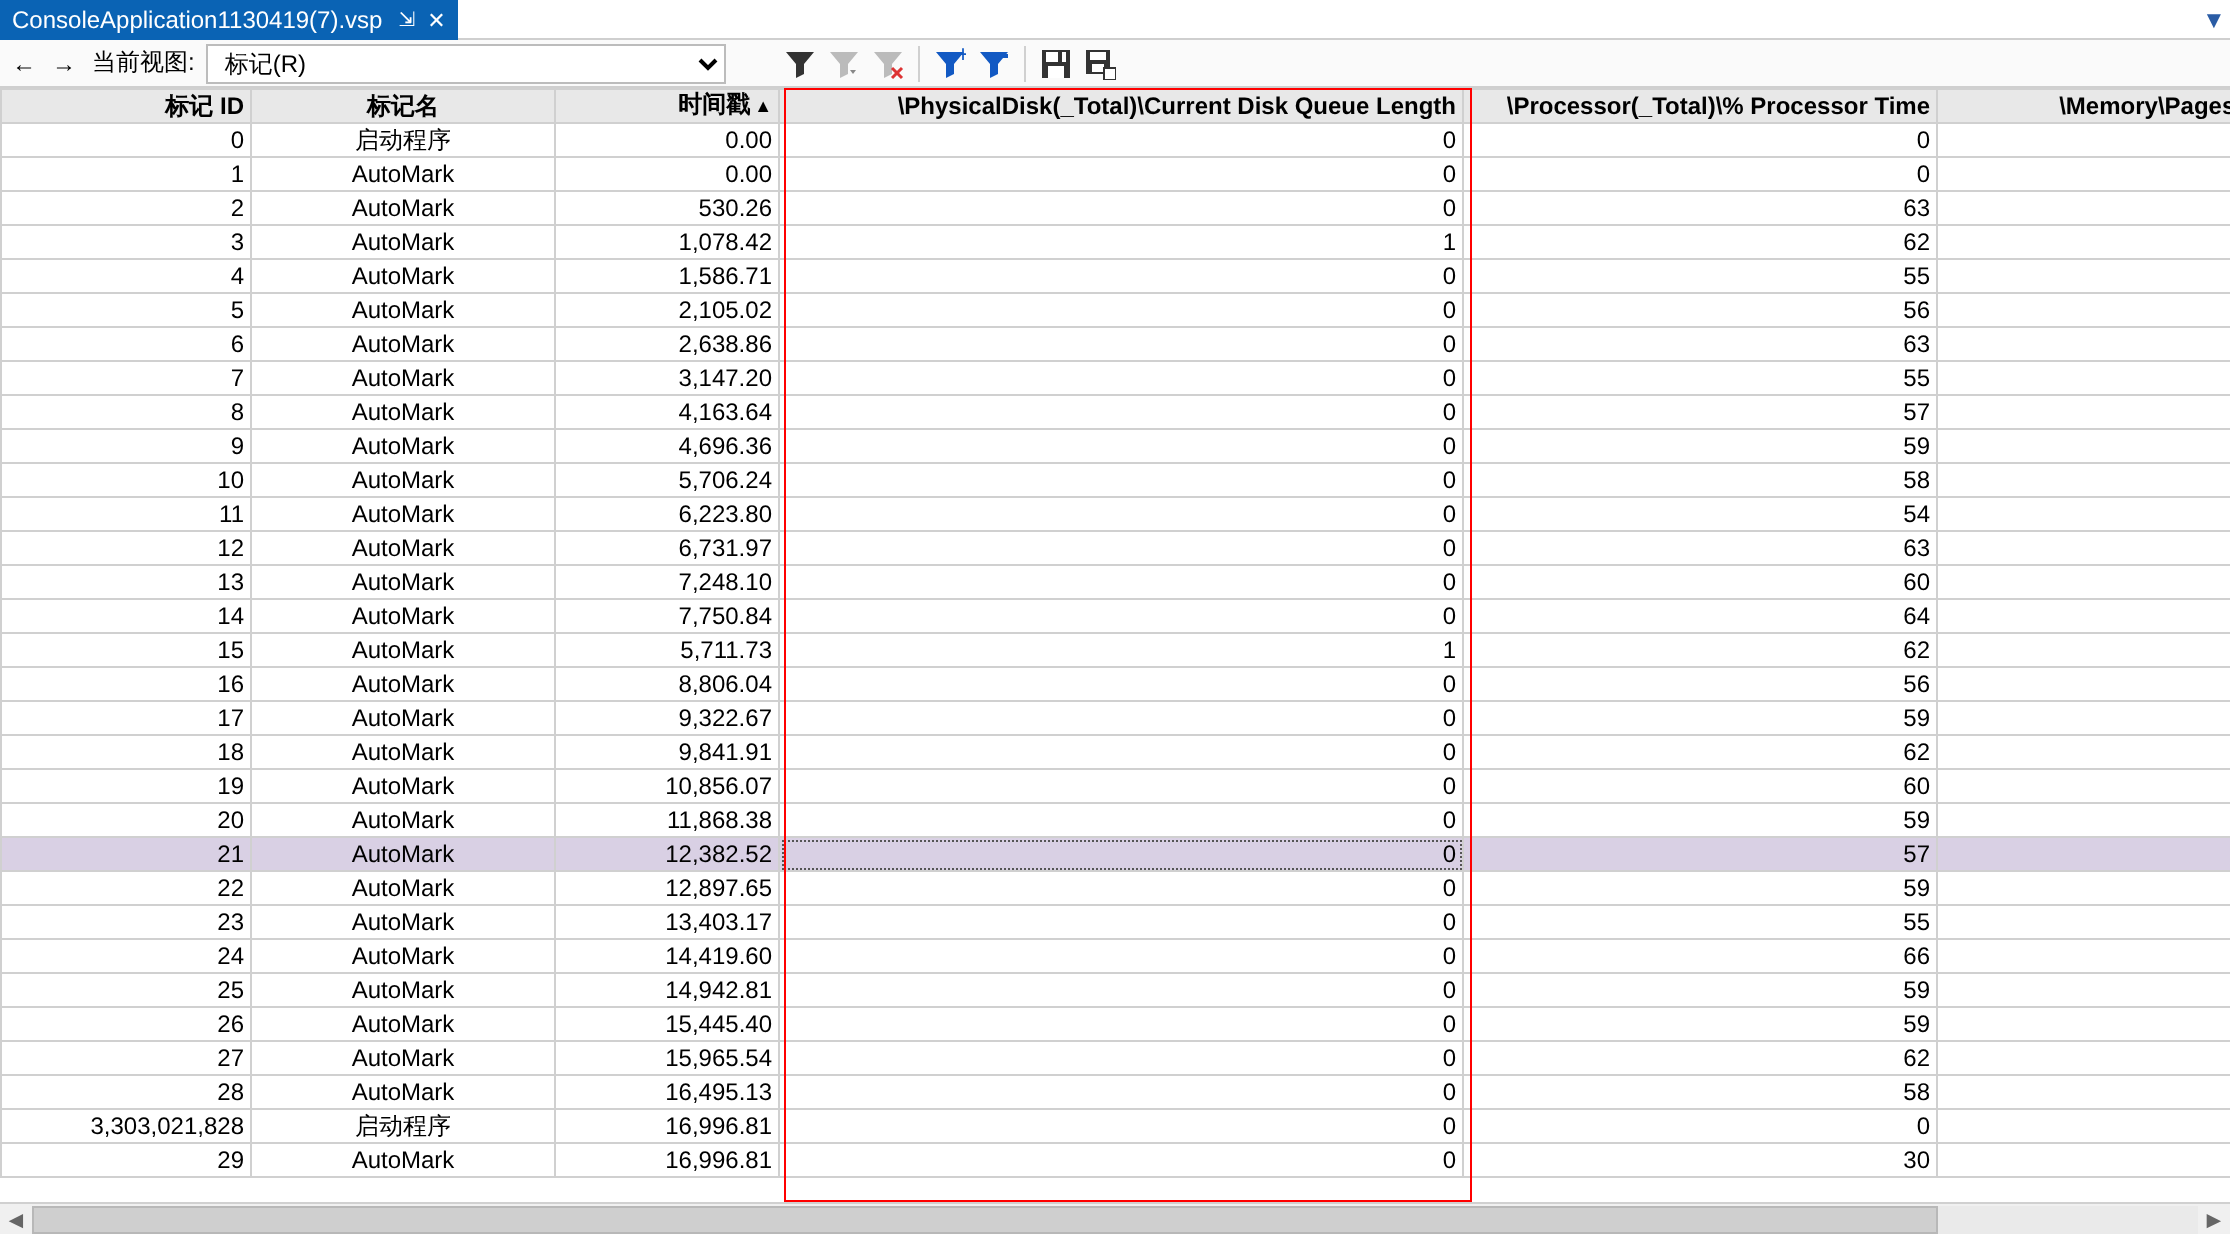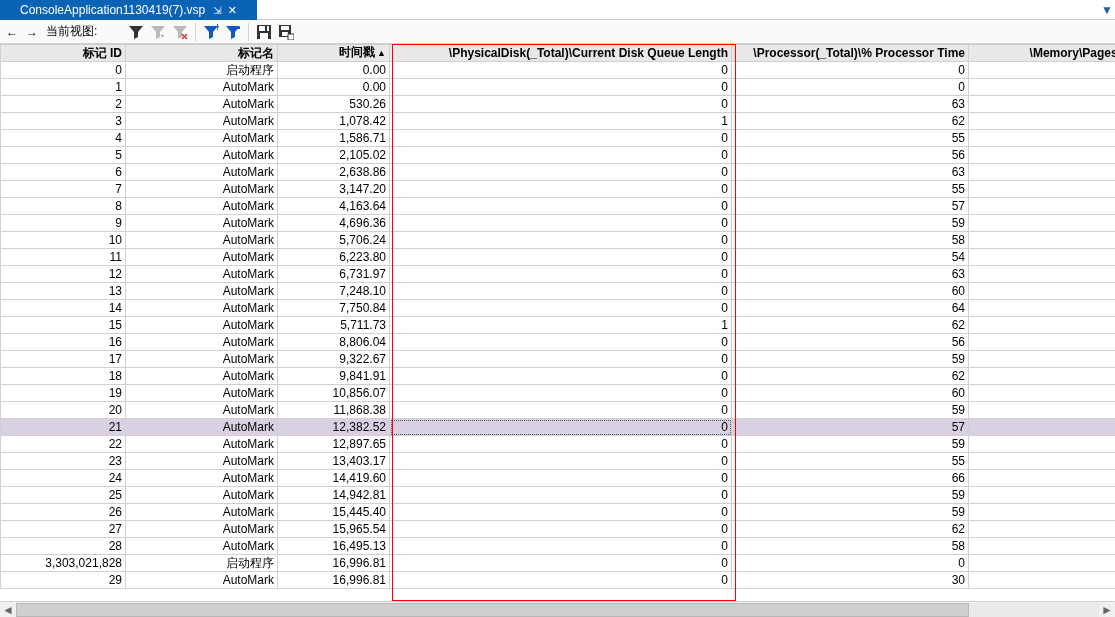--- a/index.html
+++ b/index.html
@@ -1,20 +1,20 @@
 <!DOCTYPE html>
 <html><head>
 <meta charset="utf-8">
 <style>
 * { margin: 0; padding: 0; box-sizing: border-box; font-family: "Microsoft YaHei", "Segoe UI", Tahoma, sans-serif; font-size: 12px; }
 html, body { width: 1115px; height: 617px; overflow: hidden; background: #ffffff; }
 
 
 .tab-bar { height: 20px; background: #ffffff; border-bottom: 1px solid #cfcfcf; display: flex; align-items: stretch; }
-.tab { background: #0a63b4; color: #ffffff; display: flex; align-items: center; padding: 0 20px; height: 20px; font-size: 11px; }
+.tab { background: #0a63b4; color: #ffffff; display: flex; align-items: center; padding: 0 6px; height: 20px; font-size: 11px; }
 .tab .pin { margin-left: 8px; margin-right: 4px; font-size: 10px; }
 .tab .close { margin-left: 2px; font-size: 11px; }
 .tab-dropdown { margin-left: auto; width: 16px; display: flex; align-items: center; justify-content: center; color: #2a5ca5; }
 
 
 .nav-row { height: 24px; display: flex; align-items: center; padding: 0 4px; border-bottom: 1px solid #cfcfcf; background: #fafafa; gap: 4px; }
 .nav-row .nav-icon { width: 16px; height: 16px; display: flex; align-items: center; justify-content: center; color: #000; }
 .nav-row .nav-label { margin: 0 2px 0 2px; color: #000; }
 .nav-row select.view-select { width: 260px; height: 20px; border: 1px solid #bcbcbc; background: #ffffff; padding-left: 4px; }
 
@@ -22,21 +22,21 @@
 .toolbar .sep { width: 1px; height: 18px; background: #d0d0d0; margin: 0 2px; }
 .tbtn { width: 18px; height: 18px; display: flex; align-items: center; justify-content: center; position: relative; }
 .tbtn svg { width: 16px; height: 16px; }
 
 
 .grid-wrap { position: relative; height: calc(617px - 20px - 24px - 16px); overflow: hidden; }
 .grid-scroll { overflow: hidden; height: 100%; }
 table.grid { border-collapse: collapse; table-layout: fixed; width: 1115px; }
 table.grid th, table.grid td { border: 1px solid #d0d0d0; height: 17px; line-height: 15px; padding: 0 3px; white-space: nowrap; overflow: hidden; text-overflow: clip; }
 table.grid th { background: #e8e8e8; font-weight: bold; text-align: right; position: sticky; top: 0; }
-table.grid th.left, table.grid td.left { text-align: right; }
+table.grid th.left, table.grid td.left { text-align: center; }
 table.grid th.right, table.grid td.right { text-align: right; }
 table.grid tbody tr { background: #ffffff; }
 table.grid tbody tr.sel td { background: #d9d0e4; }
 table.grid tbody tr.sel td.focus-cell { outline: 1px dotted #555; outline-offset: -2px; }
 .sort-ind { font-size: 9px; margin-left: 2px; }
 
 
 .red-box { position: absolute; border: 1px solid #ff0000; pointer-events: none; }
 
 
@@ -60,20 +60,23 @@
 </div>
 
 <div class="nav-row">
   <div class="nav-icon">
       <span>←</span>
     </div>
   <div class="nav-icon">
       <span>→</span>
     </div>
   <span class="nav-label">当前视图:</span>
+  <select class="view-select">
+    <option>标记(R)</option>
+  </select>
 
   <div class="toolbar">
     <div class="tbtn">
       <svg viewBox="0 0 16 16">
           <path d="M1 2h14l-5 6v5l-4 2v-7z" fill="#333"></path>
         </svg>
     </div>
     <div class="tbtn" style="color:#999">
       <svg viewBox="0 0 16 16">
           <path d="M1 2h14l-5 6v5l-4 2v-7z" fill="#bbb"></path>

